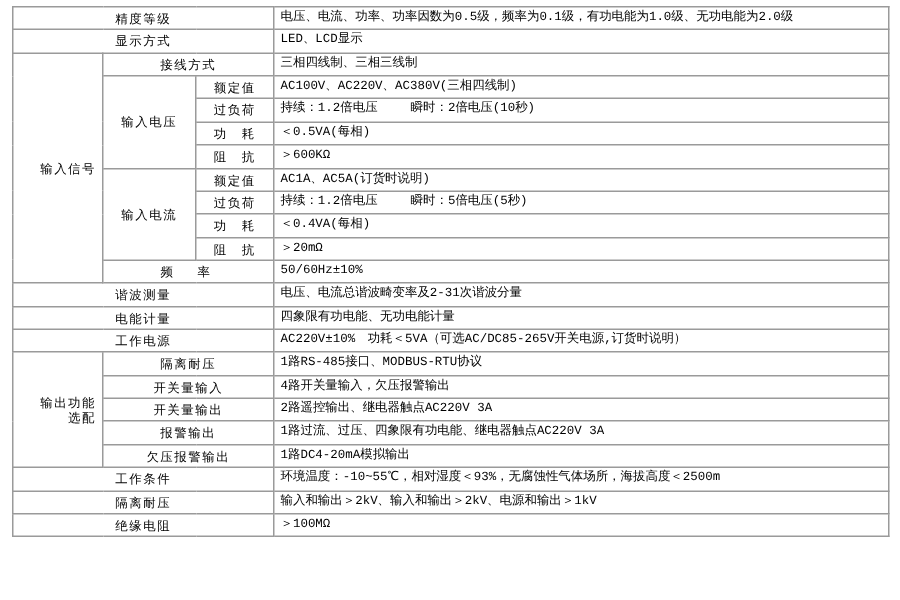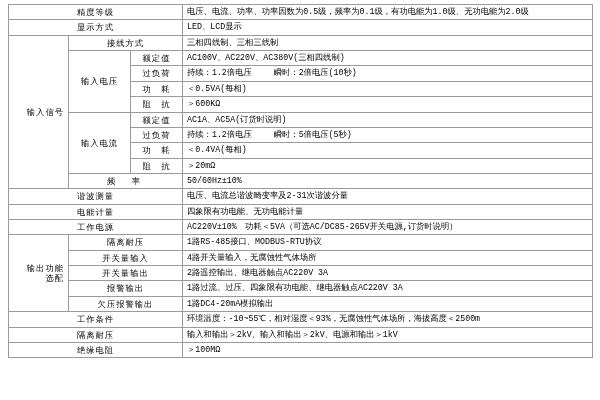--- a/index.html
+++ b/index.html
@@ -129,21 +129,21 @@
     <tr>
       <td class="cat" rowspan="5">
         <span>输出功能</span><br>
         <span>选配</span>
       </td>
       <td class="lbl" colspan="2">隔离耐压</td>
       <td class="val">1路RS-485接口、MODBUS-RTU协议</td>
     </tr>
     <tr>
       <td class="lbl" colspan="2">开关量输入</td>
-      <td class="val">4路开关量输入，无腐蚀性气体场所</td>
+      <td class="val">4路开关量输入，欠压报警输出</td>
     </tr>
     <tr>
       <td class="lbl" colspan="2">开关量输出</td>
       <td class="val">2路遥控输出、继电器触点AC220V 3A</td>
     </tr>
     <tr>
       <td class="lbl" colspan="2">报警输出</td>
       <td class="val">1路过流、过压、四象限有功电能、继电器触点AC220V 3A</td>
     </tr>
     <tr>

